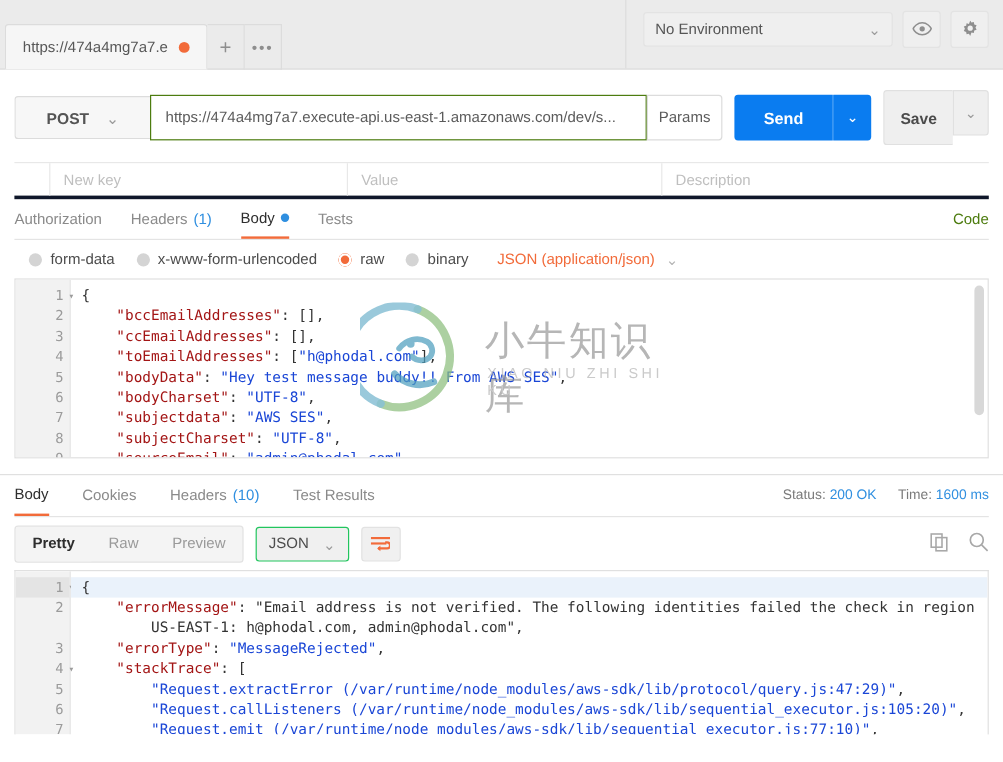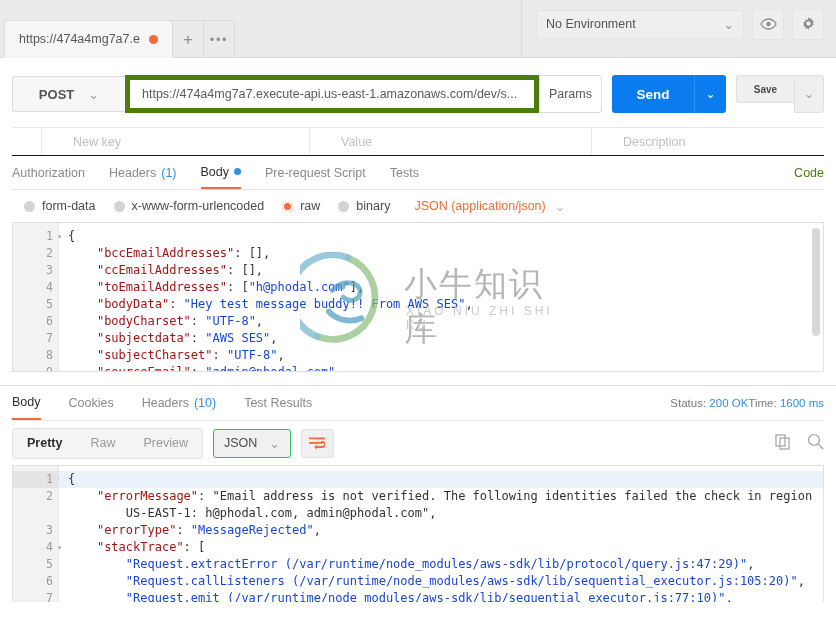--- a/index.html
+++ b/index.html
@@ -138,21 +138,21 @@
     gap: 14px;
     font-weight: bold;
     font-size: 13px;
     color: #545454;
     box-sizing: border-box;
   }
   .method-box .chev { font-weight: normal; color: #9a9a9a; }
   .url-box {
     height: 38px;
     flex: 1;
-    border: 5px solid #4d7c0f;
+    border: 1px solid #4d7c0f;
     background: #ffffff;
     display: flex;
     align-items: center;
     padding: 0 12px;
     box-sizing: border-box;
     font-size: 12.5px;
     color: #5b5b5b;
     overflow: hidden;
     white-space: nowrap;
   }
@@ -190,28 +190,28 @@
     color: #ffffff;
     display: flex;
     align-items: center;
     justify-content: center;
     border-left: 1px solid #2f91f3;
     border-top-right-radius: 3px;
     border-bottom-right-radius: 3px;
   }
   .save-group { display: flex; margin-left: 10px; }
   .save-btn {
-    height: 28px;
+    height: 46px;
     width: 58px;
     background: #efefef;
     border: 1px solid #e0e0e0;
     border-right: none;
     color: #4b4b4b;
     font-weight: bold;
-    font-size: 10px;
+    font-size: 13px;
     display: flex;
     align-items: center;
     justify-content: center;
     box-sizing: border-box;
     border-top-left-radius: 3px;
     border-bottom-left-radius: 3px;
   }
   .save-caret {
     height: 38px;
     width: 30px;
@@ -224,24 +224,23 @@
     box-sizing: border-box;
     border-top-right-radius: 3px;
     border-bottom-right-radius: 3px;
   }
 
   
   .kv-row {
     display: flex;
     height: 27px;
     border-top: 1px solid #e8e8e8;
-    border-bottom: 1px solid #0f172a;
+    border-bottom: 3px solid #0f172a;
     margin: 0 12px;
     background: #ffffff;
-    gap: 20px;
   }
   .kv-cell {
     display: flex;
     align-items: center;
     padding: 0 11px;
     font-size: 12.5px;
     color: #bfbfbf;
     box-sizing: border-box;
     border-right: 1px solid #e8e8e8;
   }
@@ -414,20 +413,21 @@
     box-sizing: border-box;
     white-space: nowrap;
   }
   .resp-tab-item.active {
     color: #2e2e2e;
     border-bottom: 2px solid #f26b3a;
   }
   .resp-meta {
     margin-left: auto;
     display: flex;
+    gap: 18px;
     font-size: 11.5px;
     color: #7a7a7a;
   }
   .resp-meta b { color: #2f8fe0; font-weight: normal; }
 
   .resp-toolbar {
     display: flex;
     align-items: center;
     height: 44px;
     margin: 0 12px;
@@ -577,23 +577,20 @@
   <div class="req-tab-item">
     <span>Authorization</span>
   </div>
   <div class="req-tab-item">
     <span>Headers</span>
     <span class="count-blue">(1)</span>
   </div>
   <div class="req-tab-item active">
     <span>Body</span>
     <span class="blue-dot"></span>
-  </div>
-  <div class="req-tab-item">
-    <span>Pre-request Script</span>
   </div>
   <div class="req-tab-item">
     <span>Tests</span>
   </div>
   <div class="code-link">Code</div>
 </div>
 
 <div class="bodytype-row">
   <div class="radio-opt">
     <span class="radio"></span>

